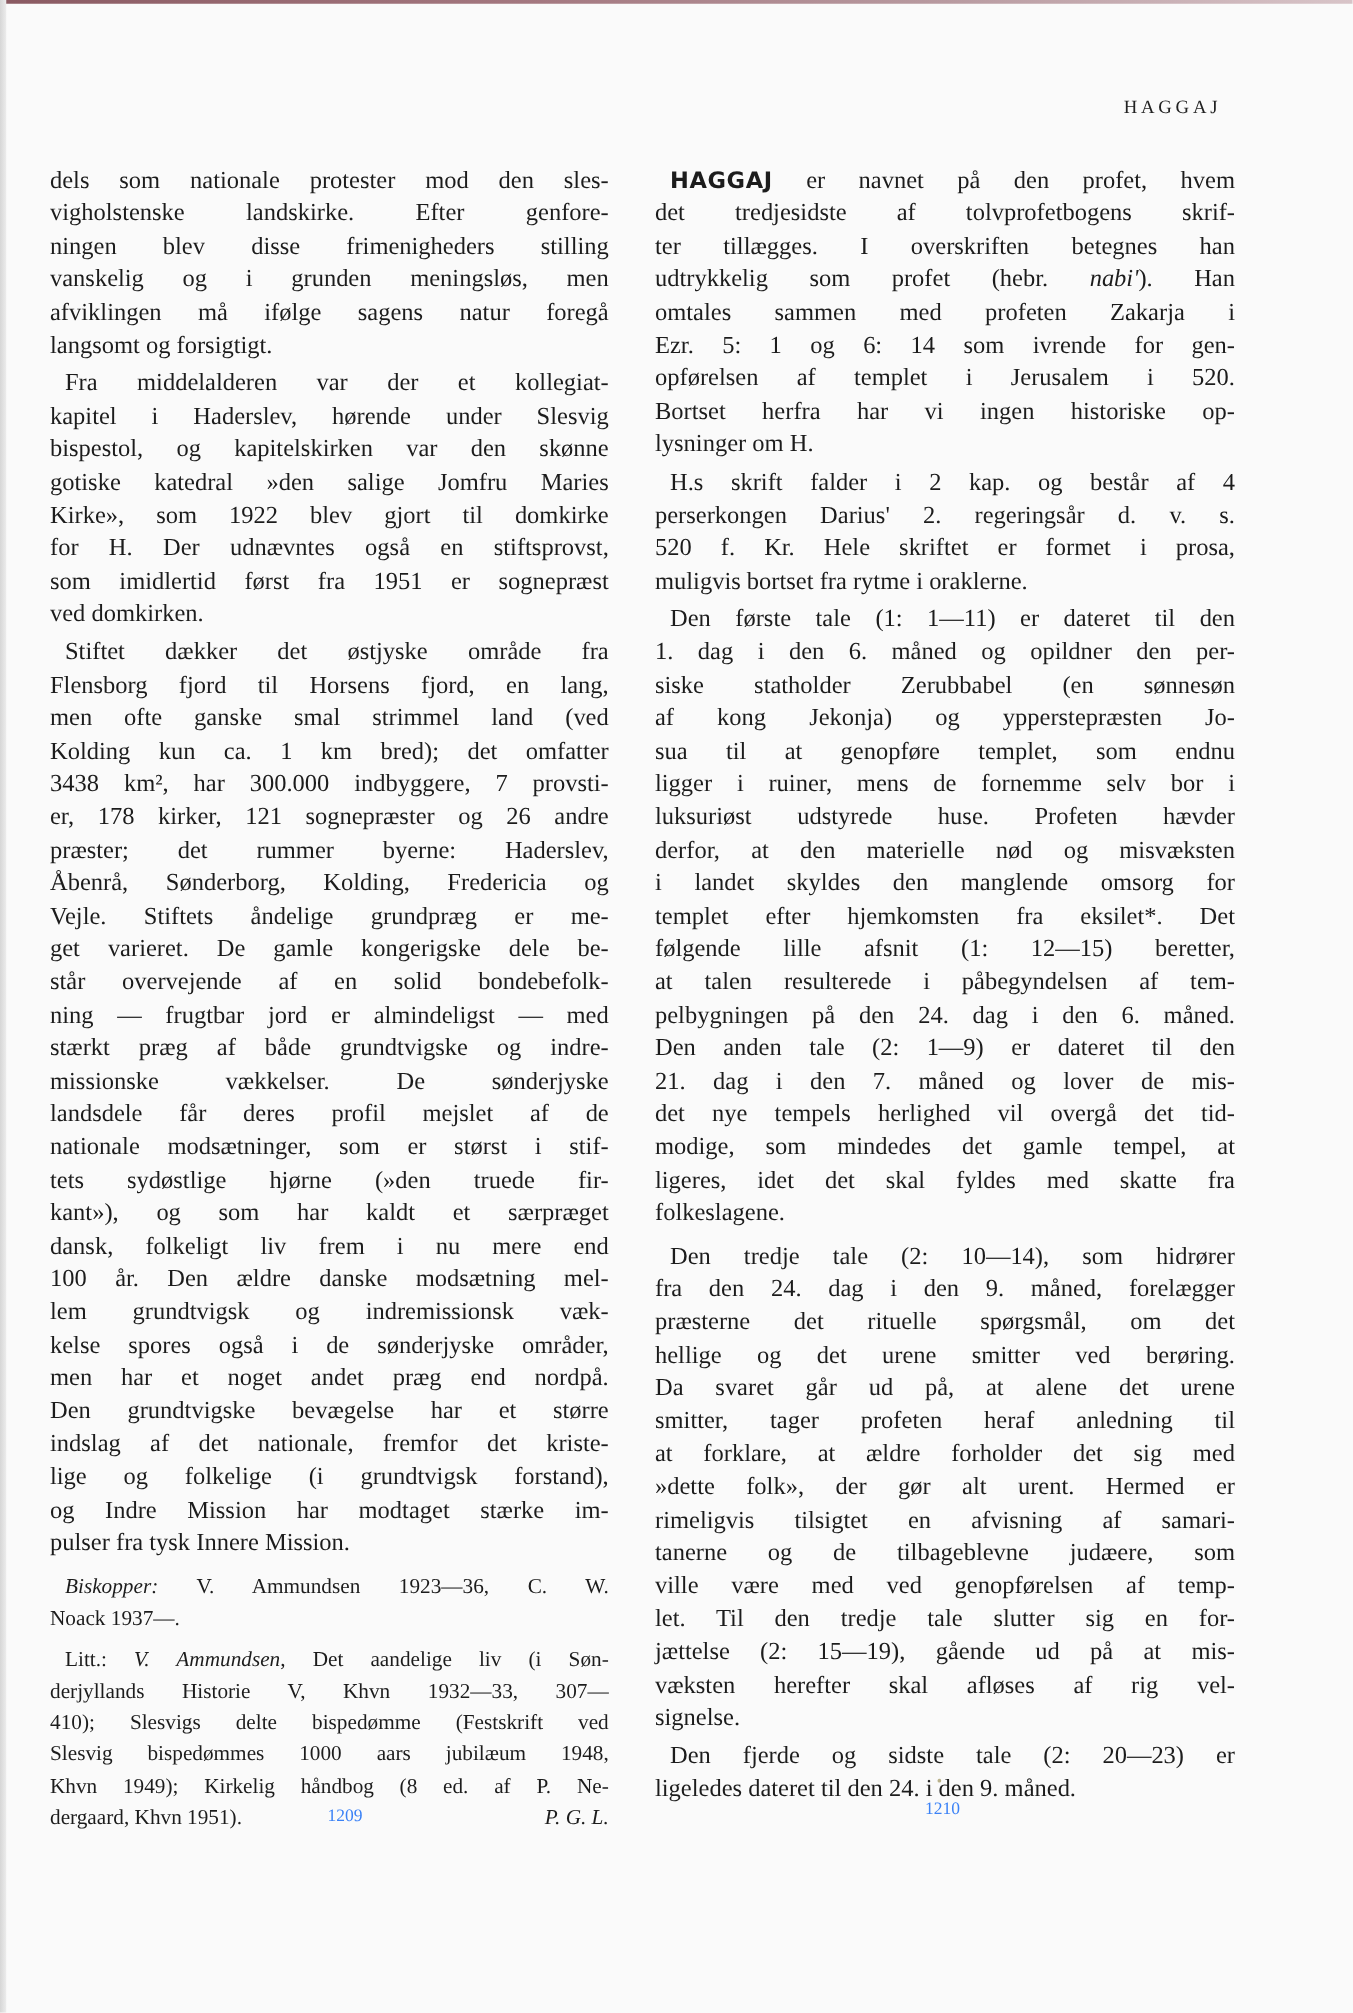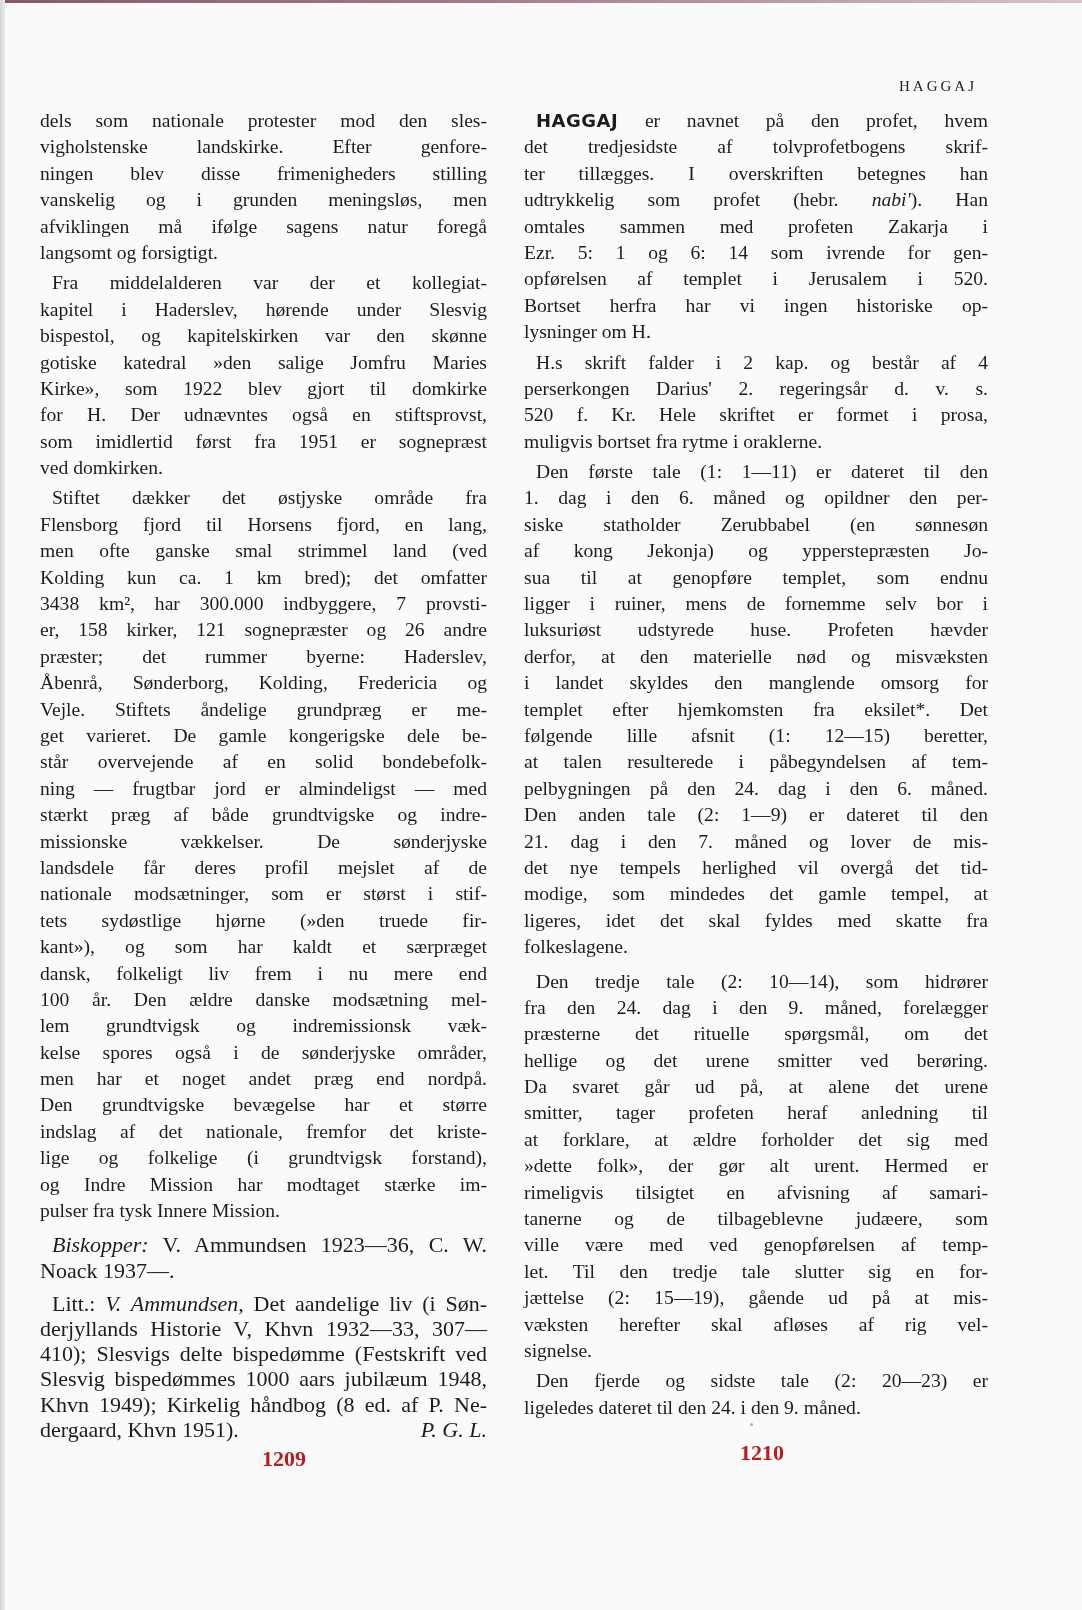--- a/index.html
+++ b/index.html
@@ -17,45 +17,45 @@
   .left-edge {
     position: absolute; left: 0; top: 0; width: 5px; height: 1610px;
     background: linear-gradient(to right, #d6d6d6, #ececec);
   }
   .running-head {
     position: absolute; right: 105px; top: 78px;
     font-family: "Liberation Serif", serif;
     font-size: 15px; letter-spacing: 3px; color: #222;
   }
   .column {
-    position: absolute; top: 108px;
+    position: absolute; top: 132px;
     font-family: "Liberation Serif", serif;
     font-size: 19.6px; line-height: 26.4px;
   }
   .col-left { left: 40px; width: 447px; }
   .col-right { left: 524px; width: 464px; }
   .line {
     display: block; white-space: nowrap;
     text-align: justify; text-align-last: justify;
     height: 26.4px;
   }
   .line.last { text-align-last: left; }
   .line.indent { padding-left: 12px; }
   .para-gap { height: 4px; }
-  .small { font-size: 22px; line-height: 25.2px; }
+  .small { font-size: 17px; line-height: 25.2px; }
   .small .line { height: 25.2px; }
   .lemma {
     font-family: "DejaVu Sans", sans-serif; font-weight: bold;
     font-size: 18px; letter-spacing: 0.5px;
   }
   em { }
   .signature { float: right; font-style: italic; }
   .page-number {
     position: absolute; top: 1446px;
-    font-family: "Liberation Serif", serif; font-size: 22px; color: #b91c1c; font-weight: bold;
+    font-family: "Liberation Serif", serif; font-size: 14px; color: #3b82f6;
   }
   .pn-left { left: 262px; }
   .pn-right { left: 740px; top: 1440px; }
   .speck {
     position: absolute; left: 750px; top: 1423px; width: 3px; height: 3px;
     background: #b9b18a; border-radius: 50%;
   }
 </style>
 </head>
 <body>
@@ -85,21 +85,21 @@
       <span class="line">som imidlertid først fra 1951 er sognepræst</span>
       <span class="line last">ved domkirken.</span>
     </div>
   <div class="para-gap"></div>
   <div>
       <span class="line indent">Stiftet dækker det østjyske område fra</span>
       <span class="line">Flensborg fjord til Horsens fjord, en lang,</span>
       <span class="line">men ofte ganske smal strimmel land (ved</span>
       <span class="line">Kolding kun ca. 1 km bred); det omfatter</span>
       <span class="line">3438 km², har 300.000 indbyggere, 7 provsti-</span>
-      <span class="line">er, 158 kirker, 121 sognepræster og 26 andre</span>
+      <span class="line">er, 178 kirker, 121 sognepræster og 26 andre</span>
       <span class="line">præster; det rummer byerne: Haderslev,</span>
       <span class="line">Åbenrå, Sønderborg, Kolding, Fredericia og</span>
       <span class="line">Vejle. Stiftets åndelige grundpræg er me-</span>
       <span class="line">get varieret. De gamle kongerigske dele be-</span>
       <span class="line">står overvejende af en solid bondebefolk-</span>
       <span class="line">ning — frugtbar jord er almindeligst — med</span>
       <span class="line">stærkt præg af både grundtvigske og indre-</span>
       <span class="line">missionske vækkelser. De sønderjyske</span>
       <span class="line">landsdele får deres profil mejslet af de</span>
       <span class="line">nationale modsætninger, som er størst i stif-</span>

